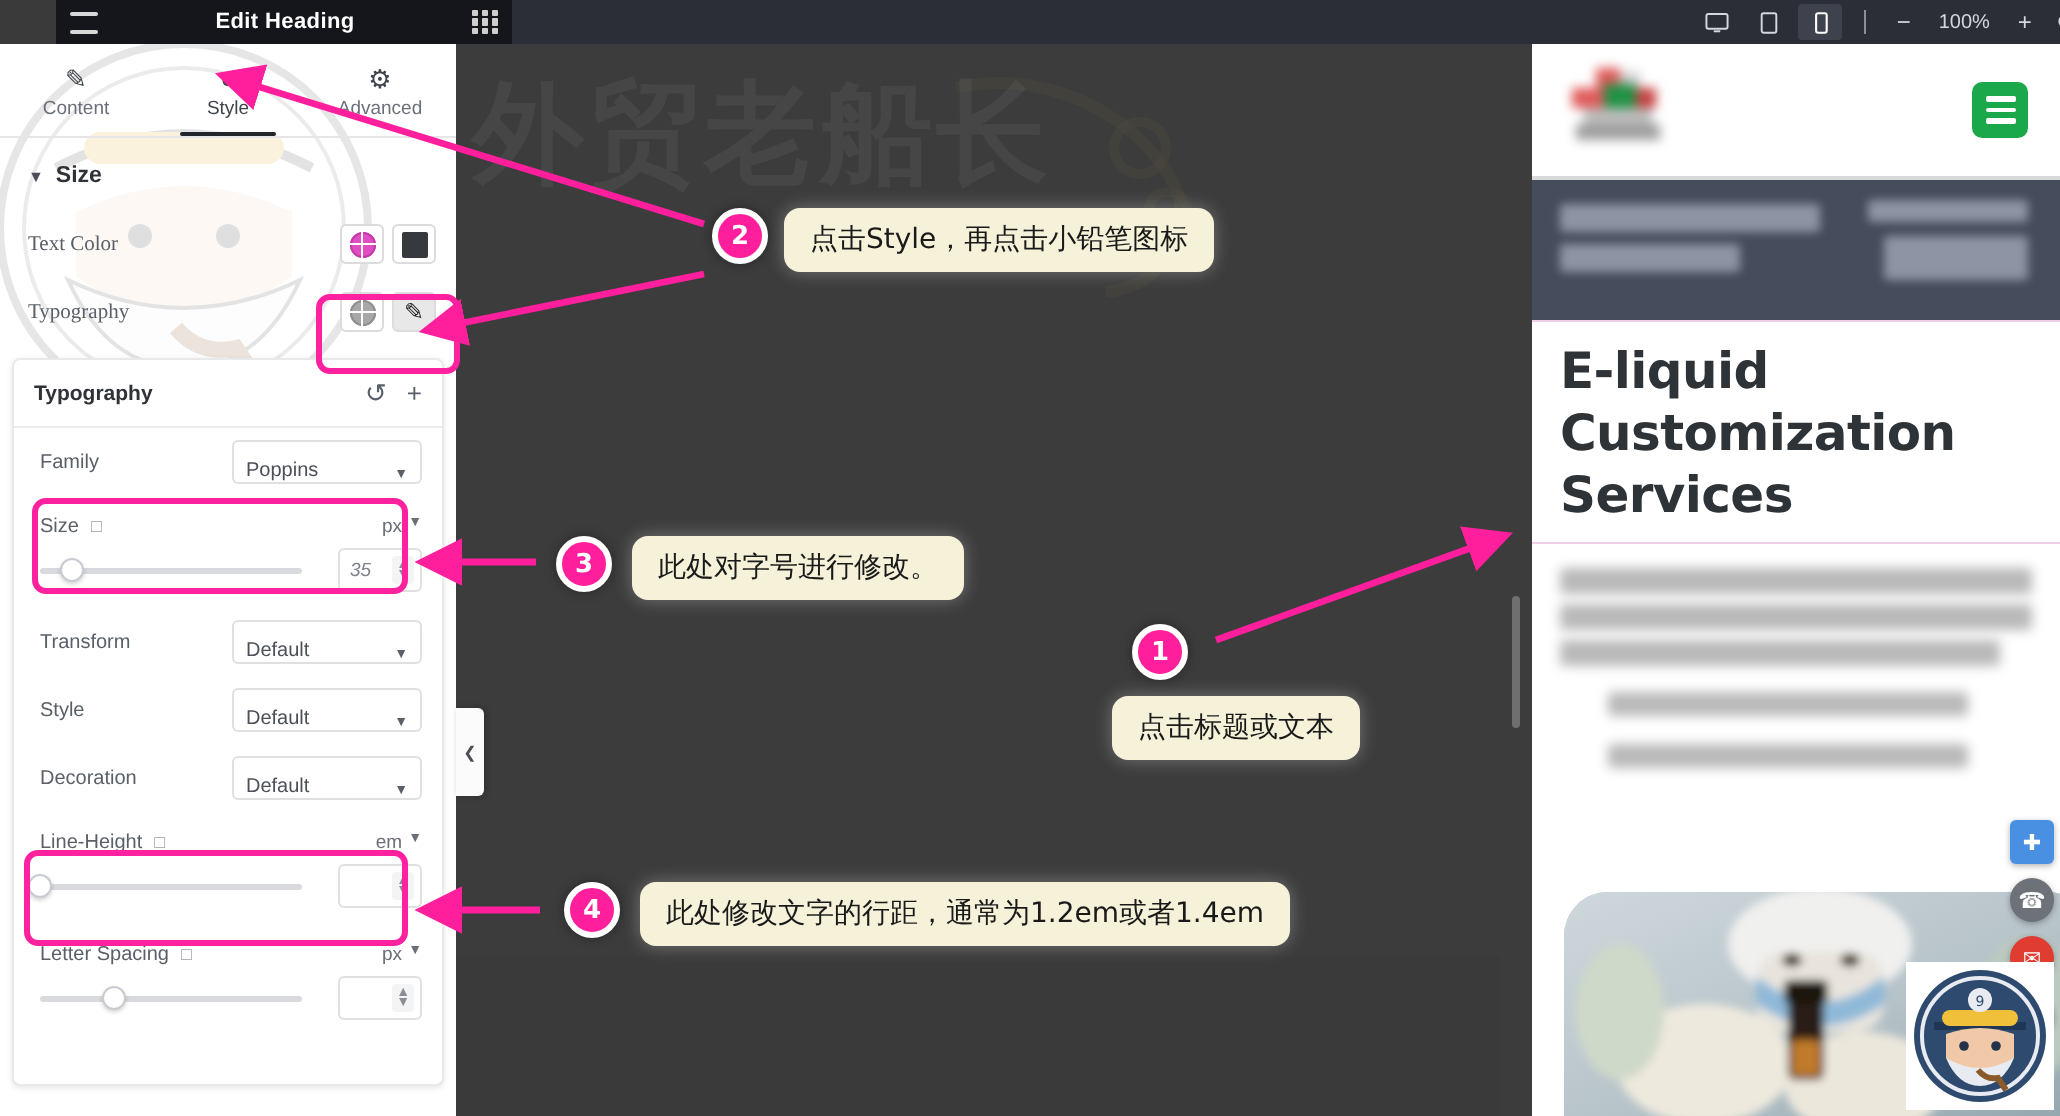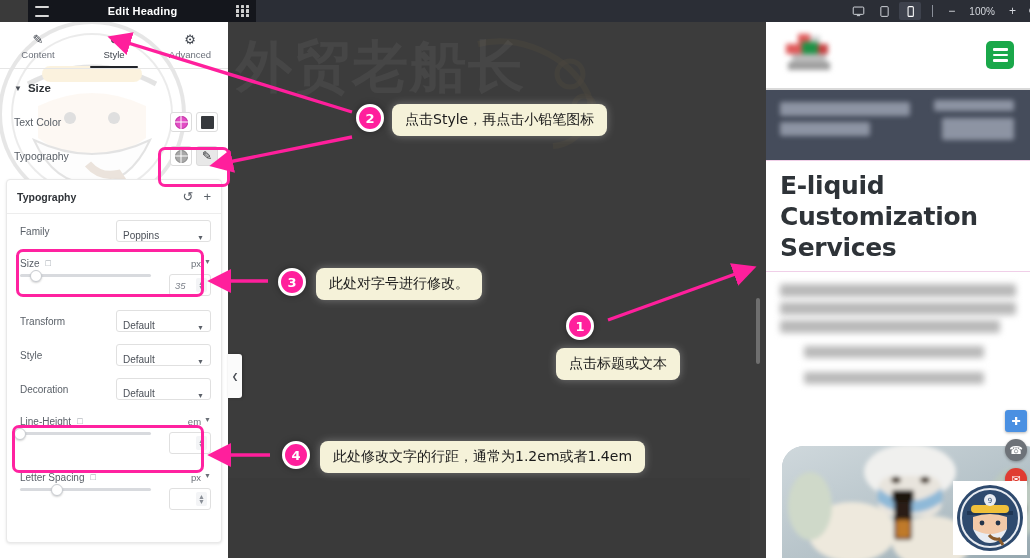--- a/index.html
+++ b/index.html
@@ -51,21 +51,21 @@
   .tab.active .tl { color:#3f444d; }
   .tab.active:after { content:""; position:absolute; bottom:-2px; left:14px; right:14px;
                       height:2.5px; background:#22252a; border-radius:2px;}
   .tabs-sep { height:1px; background:#e6e6e6; margin-top:2px;}
 
   .section-title { display:flex; align-items:center; gap:6px; padding:13px 14px 11px 14px;
                    font-size:11.5px; font-weight:bold; color:#2f3338;}
   .caret { font-size:8px; color:#4a4f57;}
 
   .row { display:flex; align-items:center; justify-content:space-between;
-         padding:0 10px 0 14px; height:34px; }
+         padding:0 10px 0 14px; height:34px;font-family:Liberation Serif, serif; }
   .row .lbl { font-size:10.5px; color:#5a6068; }
   .sw-group { display:flex; gap:4px; }
   .sw { width:22px; height:20px; border:1px solid #dcdcdc; border-radius:3px; background:#fff;
         display:flex; align-items:center; justify-content:center; }
   .sw.sel { background:#e8e8e8; }
   .globe { width:13px; height:13px; border-radius:50%; background:#e14ec4;
            position:relative; box-shadow:inset 0 0 0 1px #c43aa8;}
   .globe:before{content:"";position:absolute;left:50%;top:0;bottom:0;width:1px;background:#fff;transform:translateX(-50%);}
   .globe:after{content:"";position:absolute;top:50%;left:0;right:0;height:1px;background:#fff;transform:translateY(-50%);}
   .globe.grey { background:#a8a8a8; box-shadow:inset 0 0 0 1px #8f8f8f;}
@@ -87,21 +87,21 @@
           min-height:32px;}
   .frow .flbl { font-size:10px; color:#5a6068; display:flex; align-items:center; gap:6px;}
   .mono-ico { font-size:9px; color:#9aa0a8; }
   .select { width:95px; height:22px; border:1px solid #e0e0e0; border-radius:3px; background:#fff;
             display:flex; align-items:flex-end; justify-content:space-between; padding:0 6px;
             font-size:10px; color:#4b5058;}
   .select .cv { font-size:7px; color:#5b6068;}
   .unit { font-size:9.5px; color:#6b7078; display:flex; align-items:flex-start; gap:3px;}
   .unit .cv { font-size:7px;}
 
-  .sldrow { display:flex; gap:18px; padding:2px 10px 8px 13px;font-style:italic;}
+  .sldrow { display:flex; align-items:center; gap:18px; padding:2px 10px 8px 13px;font-style:italic;}
   .track { flex:1; height:3px; background:#d8dade; border-radius:2px; position:relative;}
   .knob { position:absolute; top:50%; width:12px; height:12px; border-radius:50%;
           background:#fff; border:1px solid #c9ccd1; transform:translate(-50%,-50%);
           box-shadow:0 1px 2px rgba(0,0,0,.18);}
   .numbox { width:42px; height:22px; border:1px solid #e0e0e0; border-radius:3px; background:#fff;
             display:flex; align-items:center; justify-content:space-between; padding:0 3px 0 5px;
             font-size:9.5px; color:#7c818a;}
   .spin { display:flex; flex-direction:column; line-height:5px; font-size:7px; color:#8a8f97;
           background:#f3f4f6; border-radius:2px; padding:2px 2px;}
 

